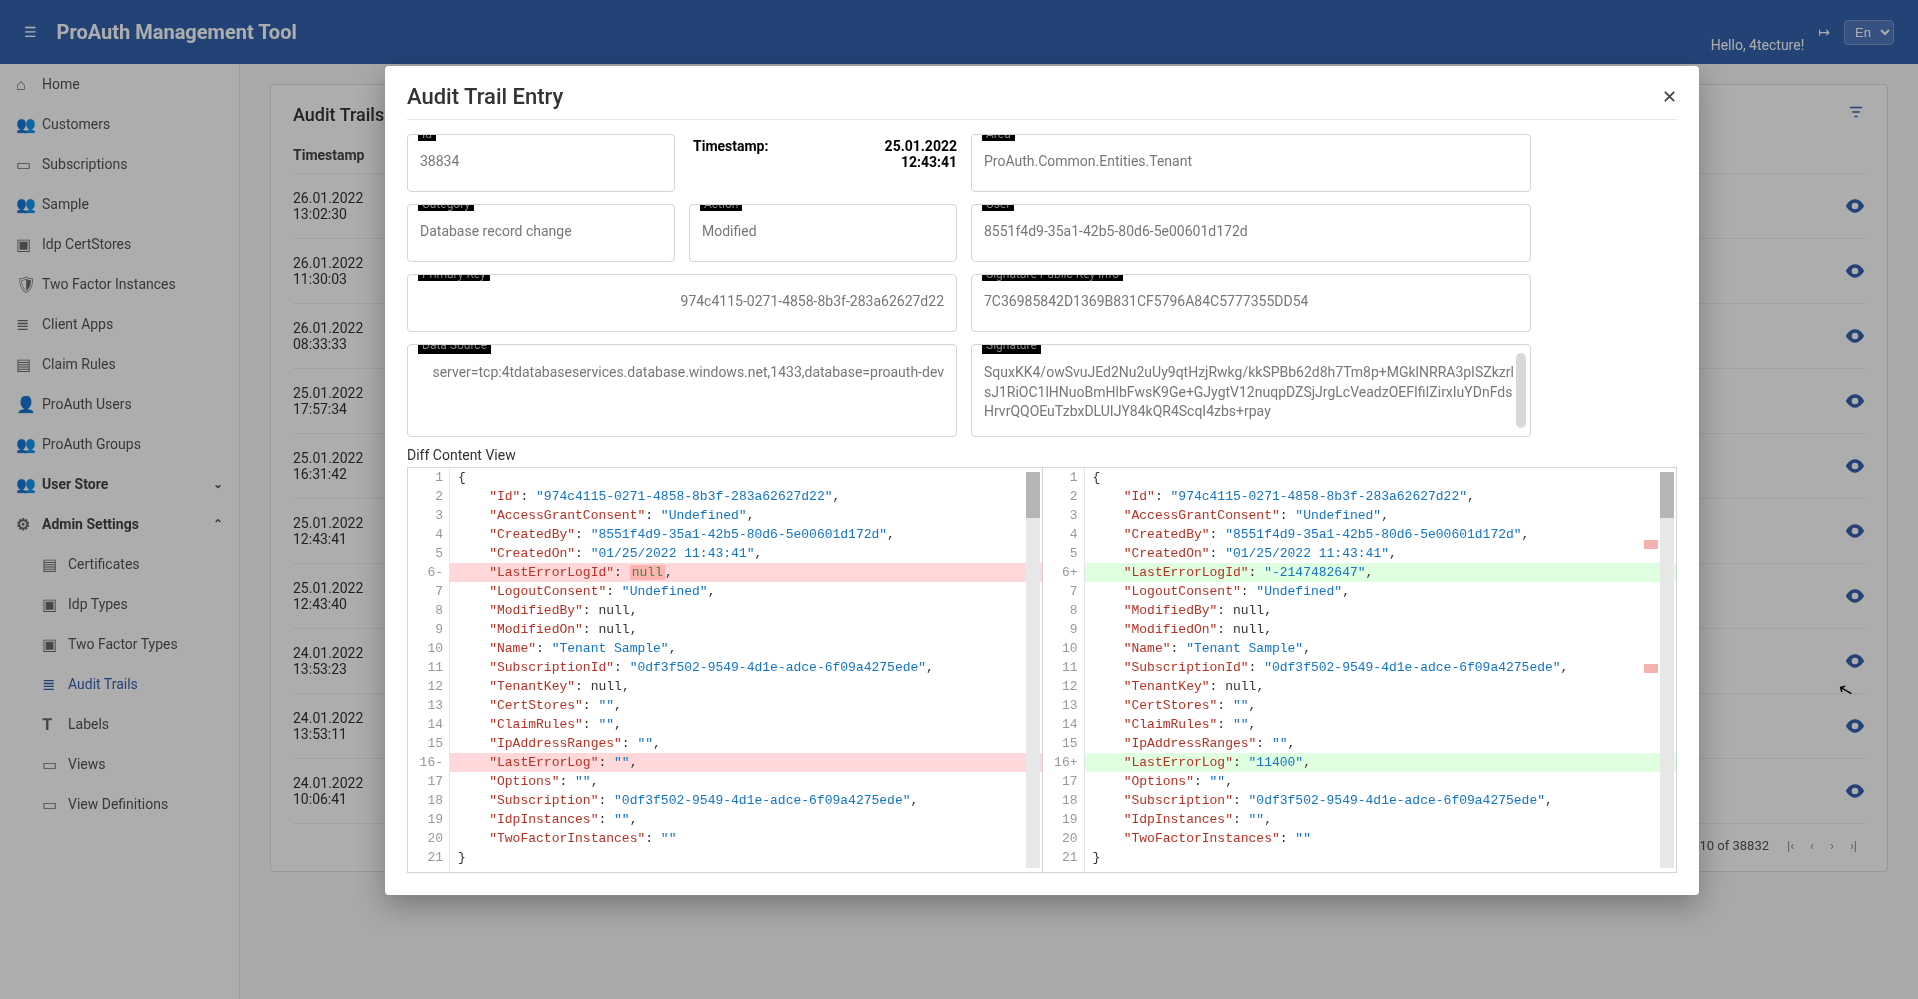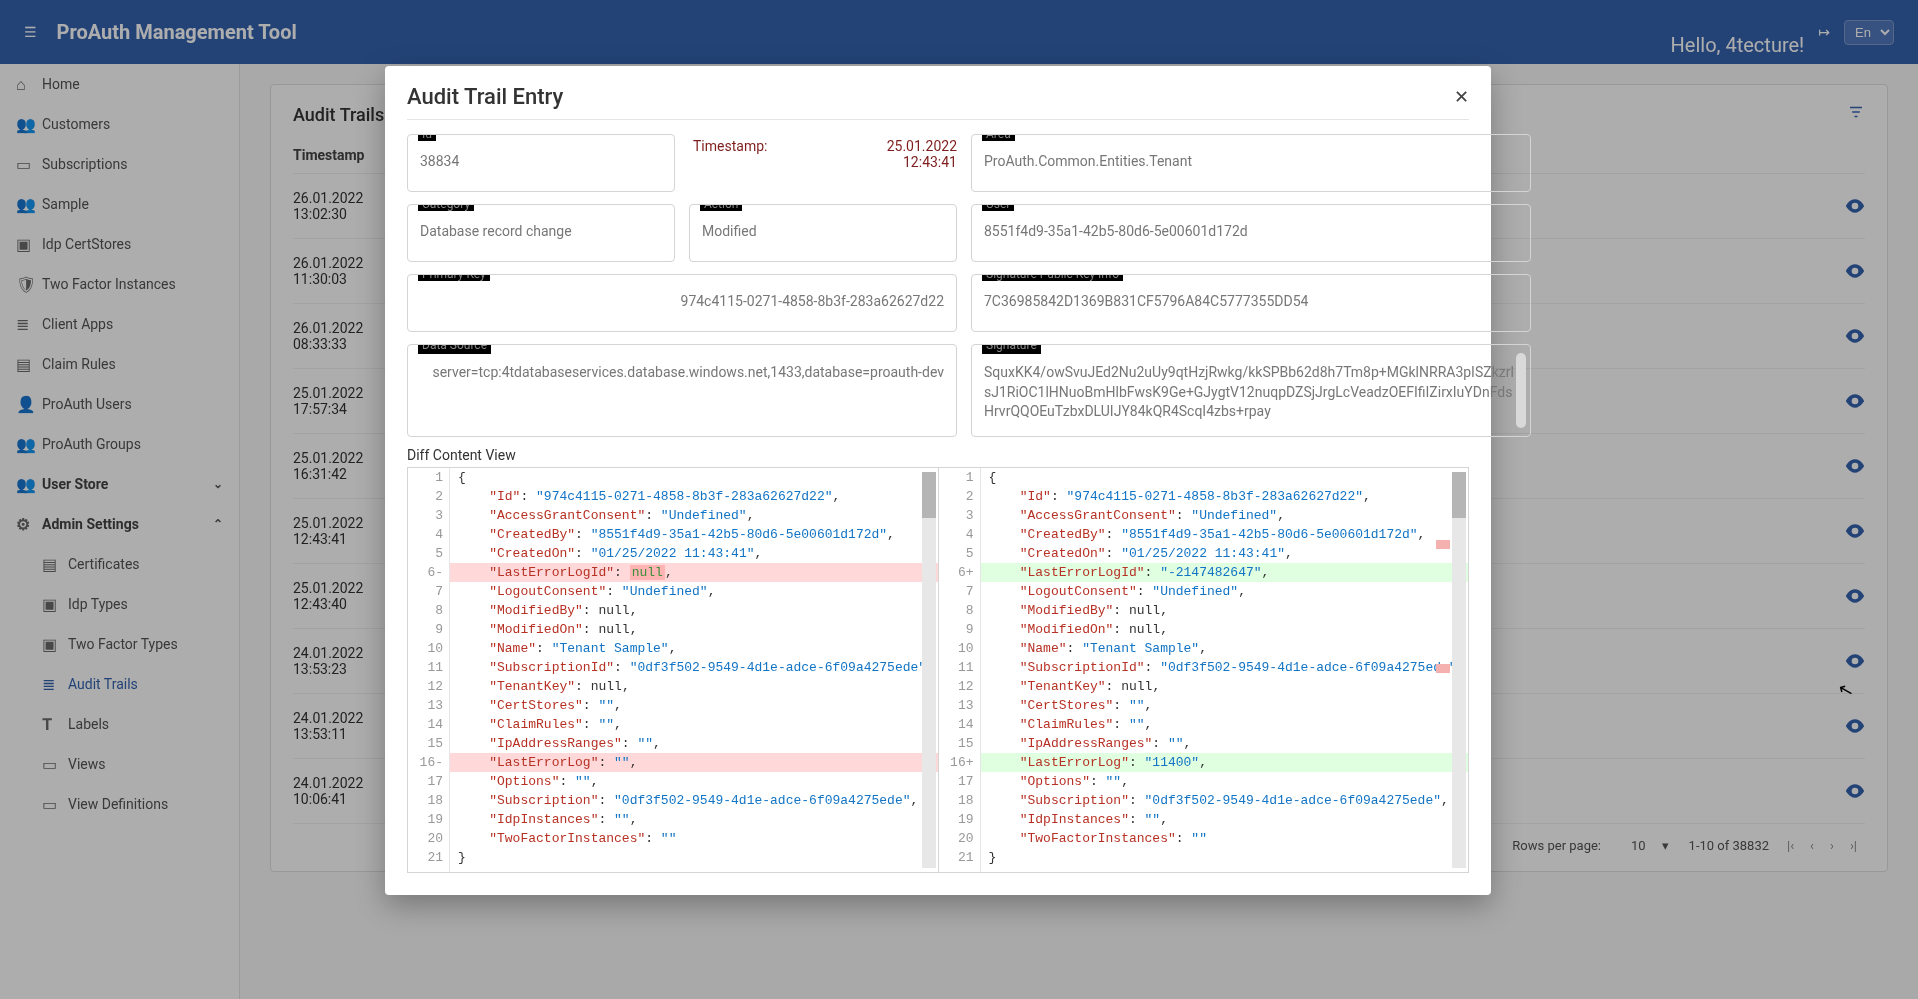--- a/index.html
+++ b/index.html
@@ -18,21 +18,21 @@
 .topbar {
   background: #3463b0;
   color: #fff;
   height: 64px;
   display: flex;
   align-items: center;
   padding: 0 24px;
 }
 .topbar .menu-btn { margin-right: 20px; cursor: pointer; }
 .topbar .title { font-size: 20px; font-weight: 700; flex: 1; }
-.topbar .greet { margin-right: 14px; font-size: 20px; margin-top: 26px; }
+.topbar .greet { margin-right: 14px; font-size: 14px; margin-top: 26px; }
 .topbar .logout { margin-right: 14px; cursor:pointer; }
 .lang-select {
   background: #5178bd;
   color: #fff;
   border: 1px solid #7e9acb;
   border-radius: 4px;
   padding: 3px 6px;
   font-size: 13px;
 }
 
@@ -99,21 +99,21 @@
   background:rgba(0,0,0,0.32);
   z-index:100;
 }
 
 
 .modal {
   position:absolute;
   z-index:200;
   left: 385px;
   top: 66px;
-  width: 1106px;
+  width: 1314px;
   background:#fff;
   border-radius:4px;
   box-shadow: 0 10px 30px rgba(0,0,0,0.3);
   padding: 18px 22px 22px;
 }
 .modal-hdr {
   display:flex;
   align-items:center;
   border-bottom:1px solid #e5e5e5;
   padding-bottom:10px;
@@ -149,21 +149,21 @@
 }
 .fbox.tall { min-height: 92px; line-height:1.4; padding-bottom:14px;}
 .fbox .scrollhint {
   position:absolute;
   top:8px; bottom:8px; right:4px;
   width:10px;
   background:#d9d9d9;
   border-radius:5px;
 }
 
-.ts-plain { padding:4px 0 0 4px; font-size:14px; color:#7f1d1d;}
+.ts-plain { padding:4px 0 0 4px; font-size:14px; color:#000000;font-weight:bold;}
 .ts-plain .lbl { display:inline-block; width:120px;}
 .ts-plain .vdate { float:right; text-align:right;}
 
 .diff-title { font-size:14px; margin: 8px 0 4px; color:#333;}
 
 
 .diff-wrap {
   display:flex;
   border:1px solid #d4d4d4;
   font-family: Consolas, Menlo, "Courier New", monospace;

